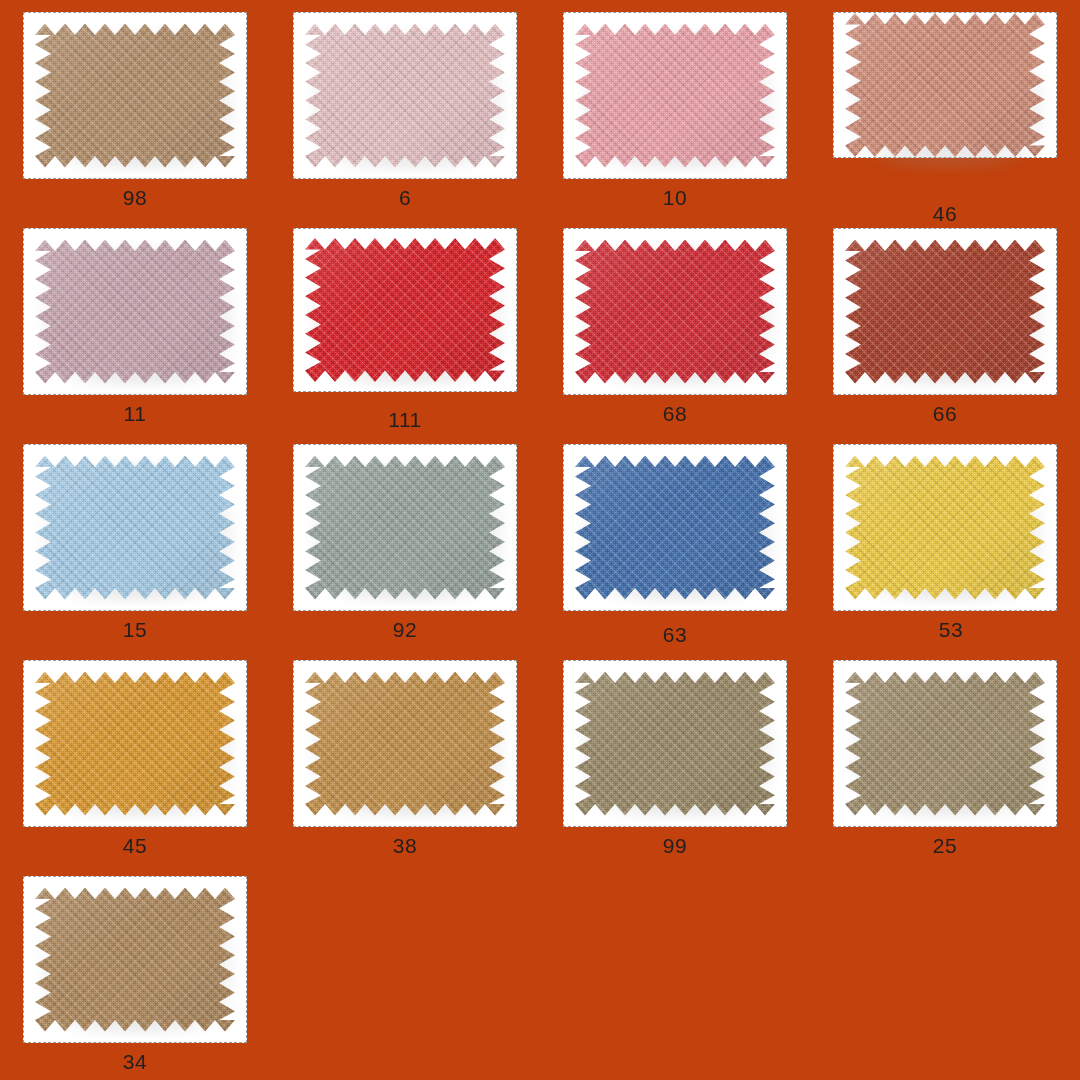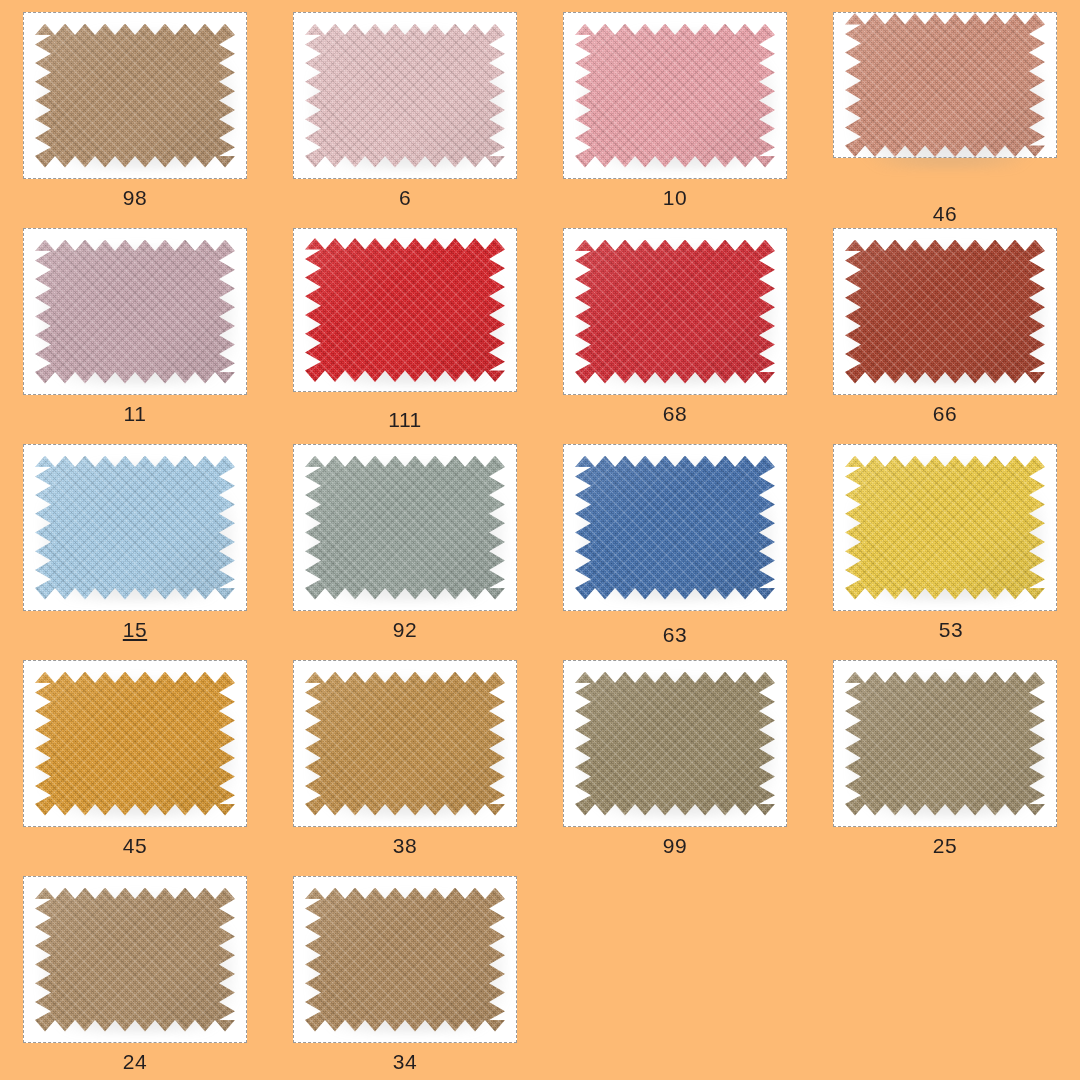--- a/index.html
+++ b/index.html
@@ -134,21 +134,21 @@
     line-height: 24px;
     color: #231f20;
     letter-spacing: 0.5px;
     text-align: center;
     user-select: none;
   }
 </style>
 </head>
 <body>
 
-<div id="swatch-grid" style="background: #fdba74;">
+<div id="swatch-grid" style="background: #c2410c;">
     <div class="swatch-cell">
       <div class="swatch-frame" style="border-color: rgb(154, 154, 154); border-style: dashed;">
         <div class="fabric-shadow"></div>
         <div class="fabric" title="tan-khaki" style="background-color: rgb(181, 145, 108);"></div>
       </div>
       <div class="swatch-label" style="color: rgb(35, 31, 32);">98</div>
     </div>
     <div class="swatch-cell">
       <div class="swatch-frame" style="border-color: rgb(154, 154, 154); border-style: dashed;">
         <div class="fabric-shadow"></div>
@@ -196,21 +196,21 @@
         <div class="fabric-shadow"></div>
         <div class="fabric" title="brick-rust" style="background-color: rgb(168, 64, 44);"></div>
       </div>
       <div class="swatch-label" style="color: rgb(35, 31, 32);">66</div>
     </div>
     <div class="swatch-cell">
       <div class="swatch-frame" style="border-color: rgb(154, 154, 154); border-style: dashed;">
         <div class="fabric-shadow"></div>
         <div class="fabric" title="light-sky-blue" style="background-color: rgb(169, 207, 233);"></div>
       </div>
-      <div class="swatch-label" style="color: rgb(35, 31, 32); text-decoration: underline;">15</div>
+      <div class="swatch-label" style="color: rgb(35, 31, 32);">15</div>
     </div>
     <div class="swatch-cell">
       <div class="swatch-frame" style="border-color: rgb(154, 154, 154); border-style: dashed;">
         <div class="fabric-shadow"></div>
         <div class="fabric" title="sage-grey-green" style="background-color: rgb(154, 167, 159);"></div>
       </div>
       <div class="swatch-label" style="color: rgb(35, 31, 32);">92</div>
     </div>
     <div class="swatch-cell">
       <div class="swatch-frame" style="border-color: rgb(154, 154, 154); border-style: dashed;">
@@ -250,24 +250,17 @@
     <div class="swatch-cell">
       <div class="swatch-frame" style="border-color: rgb(154, 154, 154); border-style: dashed;">
         <div class="fabric-shadow"></div>
         <div class="fabric" title="warm-taupe" style="background-color: rgb(160, 143, 109);"></div>
       </div>
       <div class="swatch-label" style="color: rgb(35, 31, 32);">25</div>
     </div>
     <div class="swatch-cell">
       <div class="swatch-frame" style="border-color: rgb(154, 154, 154); border-style: dashed;">
         <div class="fabric-shadow"></div>
-        <div class="fabric" title="camel-beige" style="background-color: rgb(176, 143, 104);"></div>
-      </div>
-      <div class="swatch-label" style="color: rgb(35, 31, 32);">24</div>
-    </div>
-    <div class="swatch-cell">
-      <div class="swatch-frame" style="border-color: rgb(154, 154, 154); border-style: dashed;">
-        <div class="fabric-shadow"></div>
         <div class="fabric" title="caramel-tan" style="background-color: rgb(176, 138, 95);"></div>
       </div>
       <div class="swatch-label" style="color: rgb(35, 31, 32);">34</div>
     </div>
   </div>
 
 </body></html>

